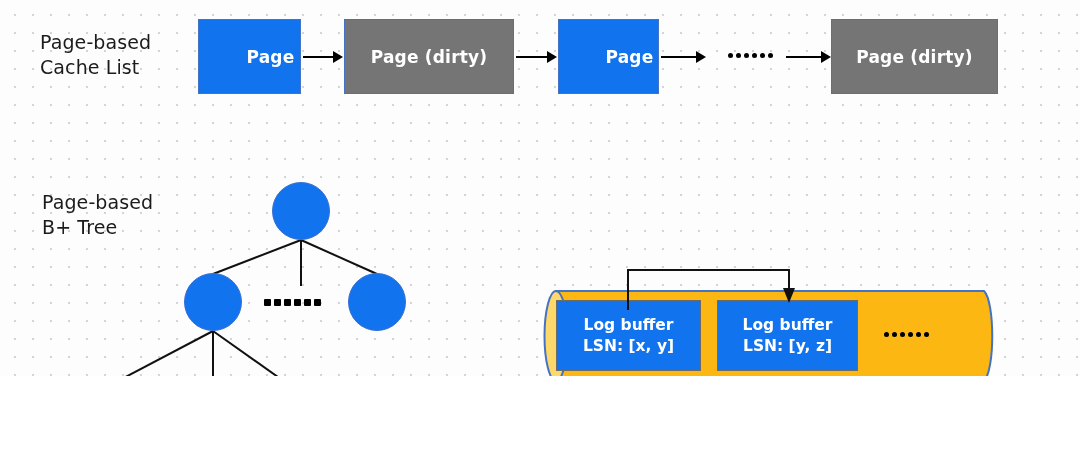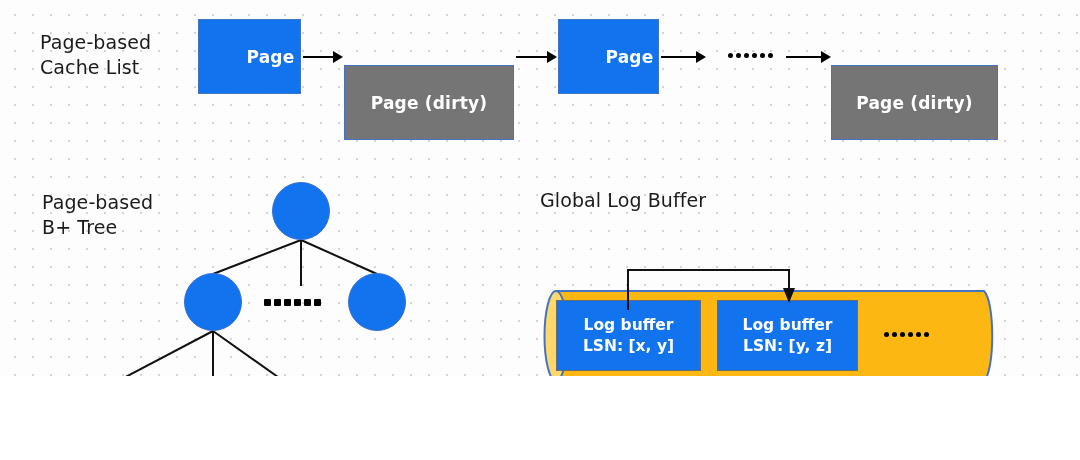--- a/index.html
+++ b/index.html
@@ -40,21 +40,21 @@
     display: flex;
     align-items: center;
     justify-content: center;
     color: #ffffff;
     font-size: 17px;
     font-weight: bold;
     letter-spacing: 0.2px;
     font-family: "DejaVu Sans", "Liberation Sans", sans-serif;
   }
   .page-box.clean { background: #1273ee; padding-left: 42px; }
-  .page-box.dirty { background: #757575; margin-top: 46px; }
+  .page-box.dirty { background: #757575; }
 
   
   .h-arrow { position: absolute; height: 12px; }
   .h-arrow .shaft {
     position: absolute;
     left: 0; top: 5px;
     height: 2px;
     background: #000000;
   }
   .h-arrow .head {
@@ -201,21 +201,20 @@
   <div class="node" style="left:256px; top:381px; width:58px; height:58px;"></div>
   <div class="dots square" style="left:175px; top:406px;">
     <i></i>
       <i></i>
       <i></i>
       <i></i>
       <i></i>
       <i></i>
   </div>
 
-  <div class="caption" style="left:540px; top:188px; width:300px;">Global Log Buffer</div>
 
   <div id="cylinder-wrap" style="left:536px; top:288px;">
     <svg width="470" height="96" viewBox="0 0 470 96">
       <path d="M 20 3 L 448 3 C 459 14 459 82 448 93 L 20 93 C 9 82 9 14 20 3 Z" fill="#fcb713" stroke="#4472c4" stroke-width="2"></path>
       <ellipse cx="20" cy="48" rx="11.5" ry="45" fill="#ffd86b" stroke="#4472c4" stroke-width="2"></ellipse>
     </svg>
   </div>
 
   <div class="log-box" style="left:556px; top:300px; width:145px; height:71px;">
     <span>Log buffer</span>

